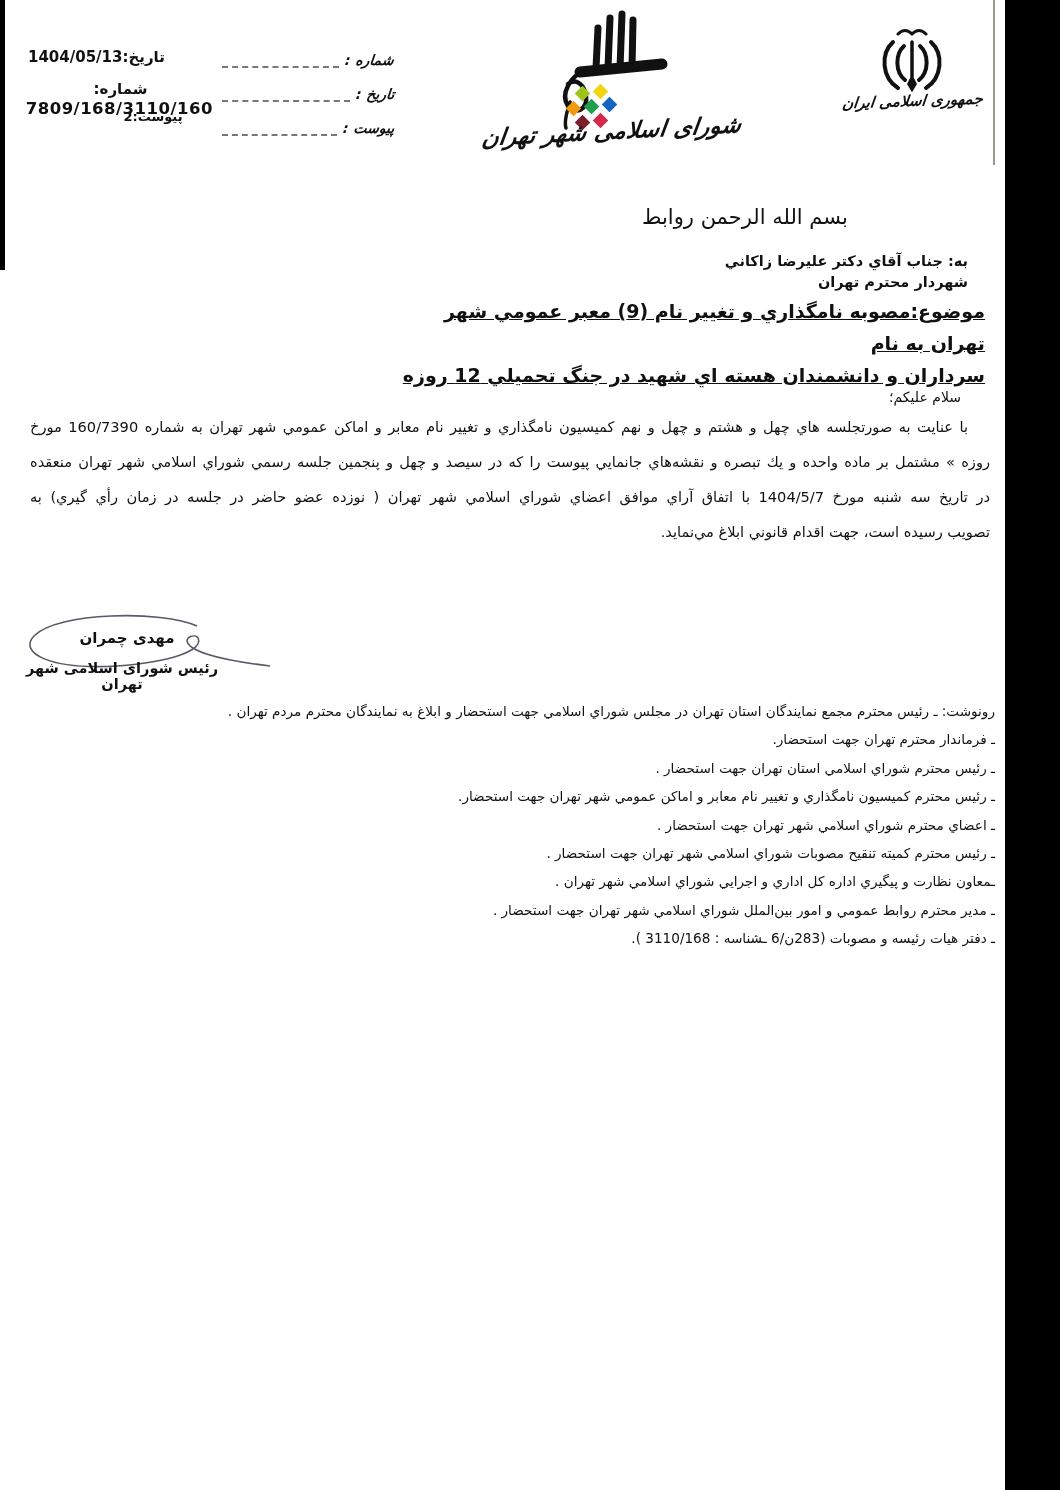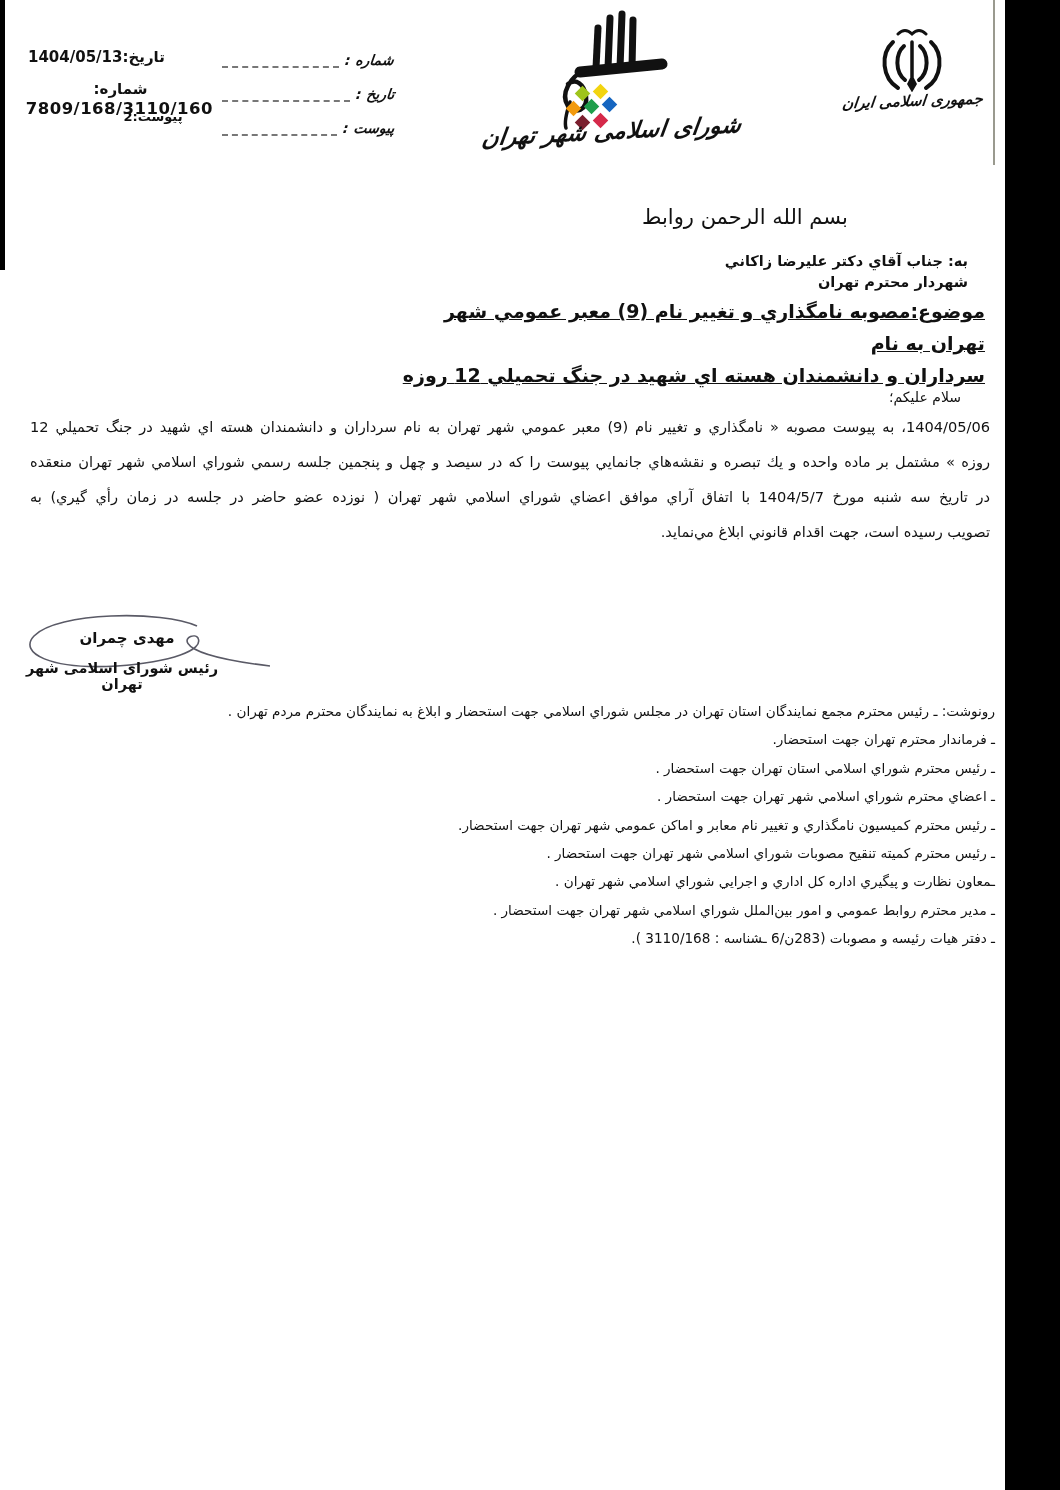--- a/index.html
+++ b/index.html
@@ -118,37 +118,37 @@
 </div>
 
 <div class="abs subject">
   <div>موضوع:مصوبه نامگذاري و تغيير نام (9) معبر عمومي شهر تهران به نام</div>
   <div>سرداران و دانشمندان هسته اي شهيد در جنگ تحميلي 12 روزه</div>
 </div>
 
 <div class="abs salutation">سلام علیکم؛</div>
 
 <div class="abs body-par">
-  <div class="jl">1404/05/06،  به پيوست مصوبه « نامگذاري و  تغيير نام (9) معبر عمومي شهر تهران به نام سرداران و دانشمندان هسته اي شهيد در جنگ تحميلي 12</div>
+  <div class="jl indent">با عنايت به  صورتجلسه هاي چهل و هشتم و چهل و نهم كميسيون نامگذاري و تغيير نام معابر و اماكن عمومي شهر تهران به شماره 160/7390 مورخ</div>
   <div class="jl">روزه » مشتمل بر ماده واحده و يك تبصره و نقشه‌هاي جانمايي پيوست را كه در سيصد و چهل و پنجمين جلسه رسمي شوراي اسلامي شهر تهران منعقده</div>
   <div class="jl">در تاريخ سه شنبه مورخ 1404/5/7 با اتفاق آراي موافق اعضاي شوراي اسلامي شهر تهران ( نوزده عضو حاضر در جلسه در زمان رأي گيري) به</div>
   <div class="last">تصويب رسيده است، جهت اقدام قانوني ابلاغ مي‌نمايد.</div>
 </div>
 
 <div class="abs" style="left:12px;top:608px;width:270px;height:85px;">
   <svg width="270" height="85" viewBox="0 0 270 85">
     <path d="M 185 18 C 150 2 45 4 22 28 C 6 45 38 62 105 58 C 160 54 192 42 186 30 C 181 21 140 44 258 58" fill="none" stroke="#5a5a66" stroke-width="1.6"></path>
   </svg>
 </div>
 <div class="abs sig-name">مهدی چمران</div>
 <div class="abs sig-title">رئیس شورای اسلامی شهر تهران</div>
 
 <div class="abs cc">
   <div>رونوشت: ـ رئيس محترم مجمع نمايندگان استان تهران در مجلس شوراي اسلامي جهت استحضار و ابلاغ به نمايندگان محترم مردم تهران .</div>
   <div>ـ فرماندار محترم تهران جهت استحضار.</div>
   <div>ـ رئيس محترم شوراي اسلامي استان تهران جهت استحضار .</div>
+  <div>ـ رئيس محترم كميسيون نامگذاري و تغيير نام معابر و اماكن عمومي شهر تهران جهت استحضار.</div>
   <div>ـ اعضاي محترم شوراي اسلامي شهر تهران جهت استحضار .</div>
-  <div>ـ رئيس محترم كميسيون نامگذاري و تغيير نام معابر و اماكن عمومي شهر تهران جهت استحضار.</div>
   <div>ـ رئيس محترم كميته تنقيح مصوبات شوراي اسلامي شهر تهران جهت استحضار .</div>
   <div>ـمعاون نظارت و پيگيري اداره كل اداري و اجرايي شوراي اسلامي شهر تهران .</div>
   <div>ـ مدير محترم روابط عمومي و امور بين‌الملل شوراي اسلامي شهر تهران جهت استحضار .</div>
   <div>ـ دفتر هيات رئيسه و مصوبات (283ن/6 ـشناسه : 3110/168 ).</div>
 </div>
 
 </body></html>

